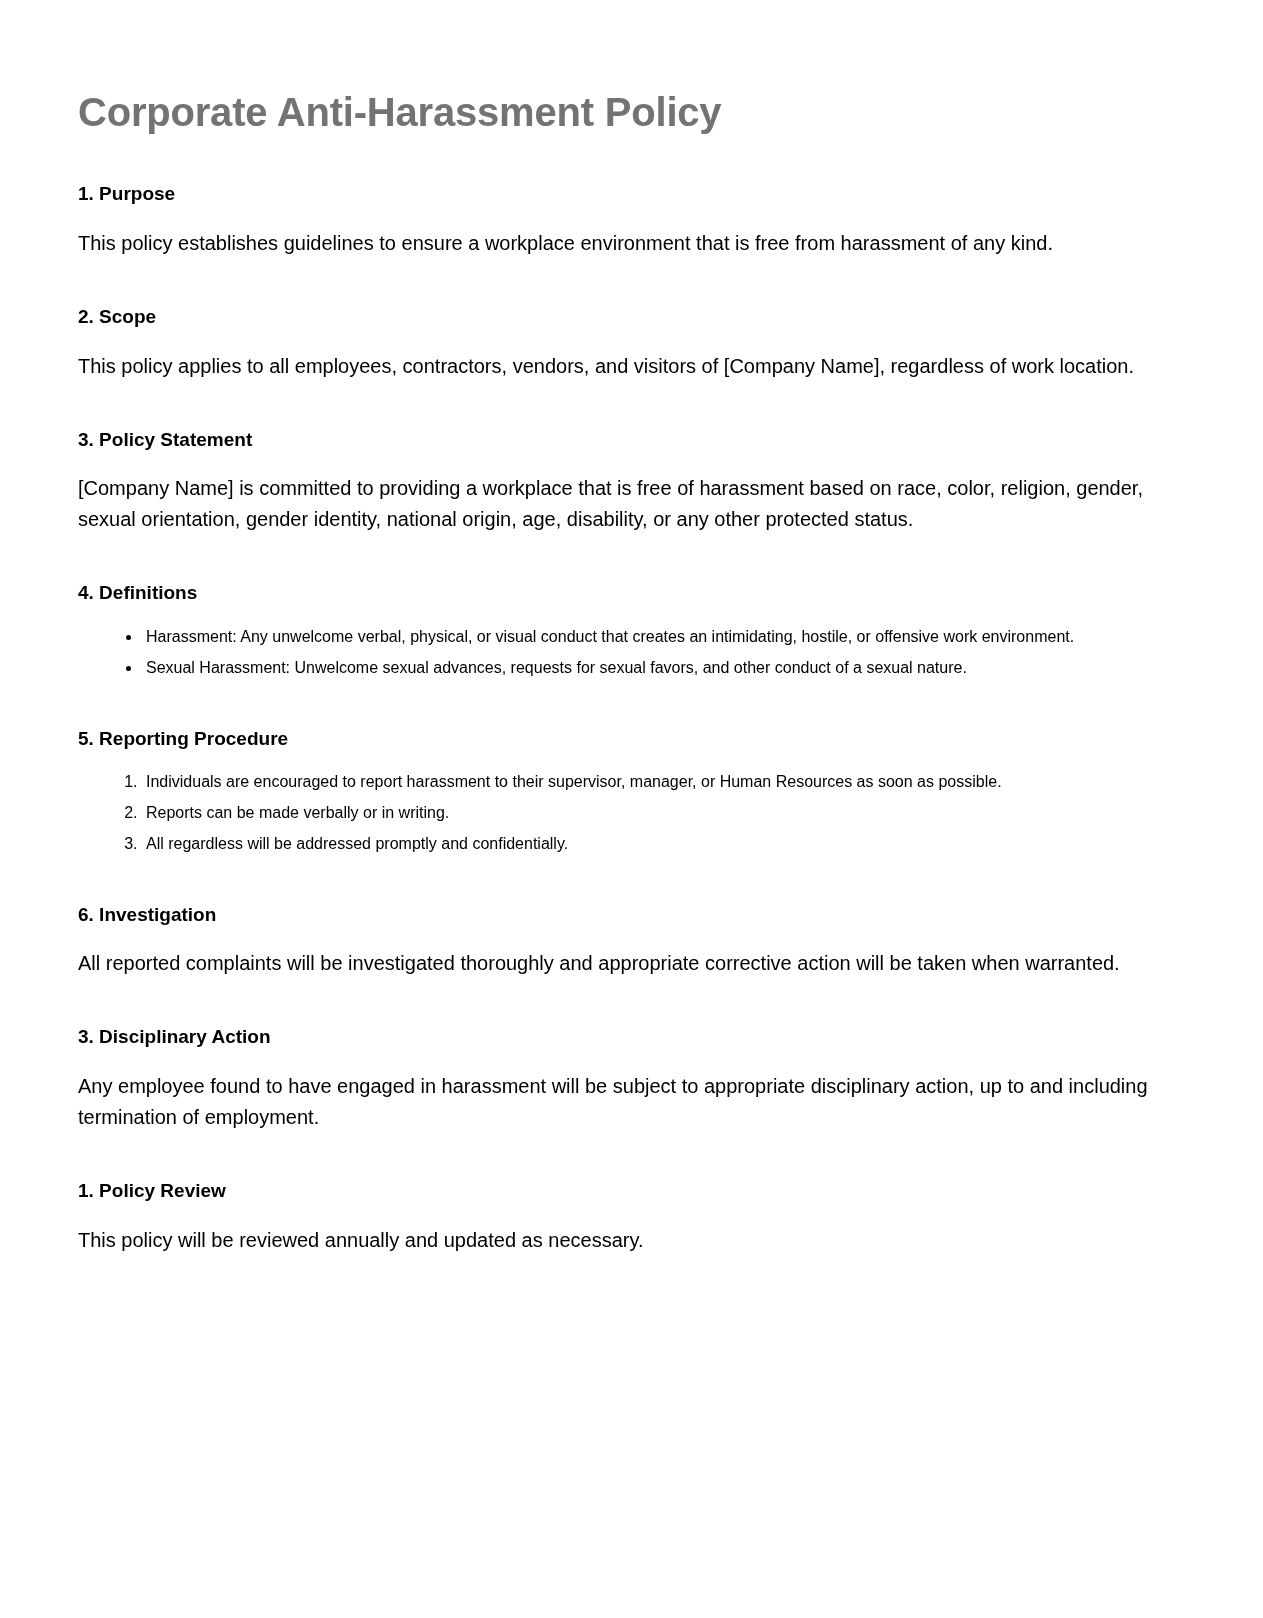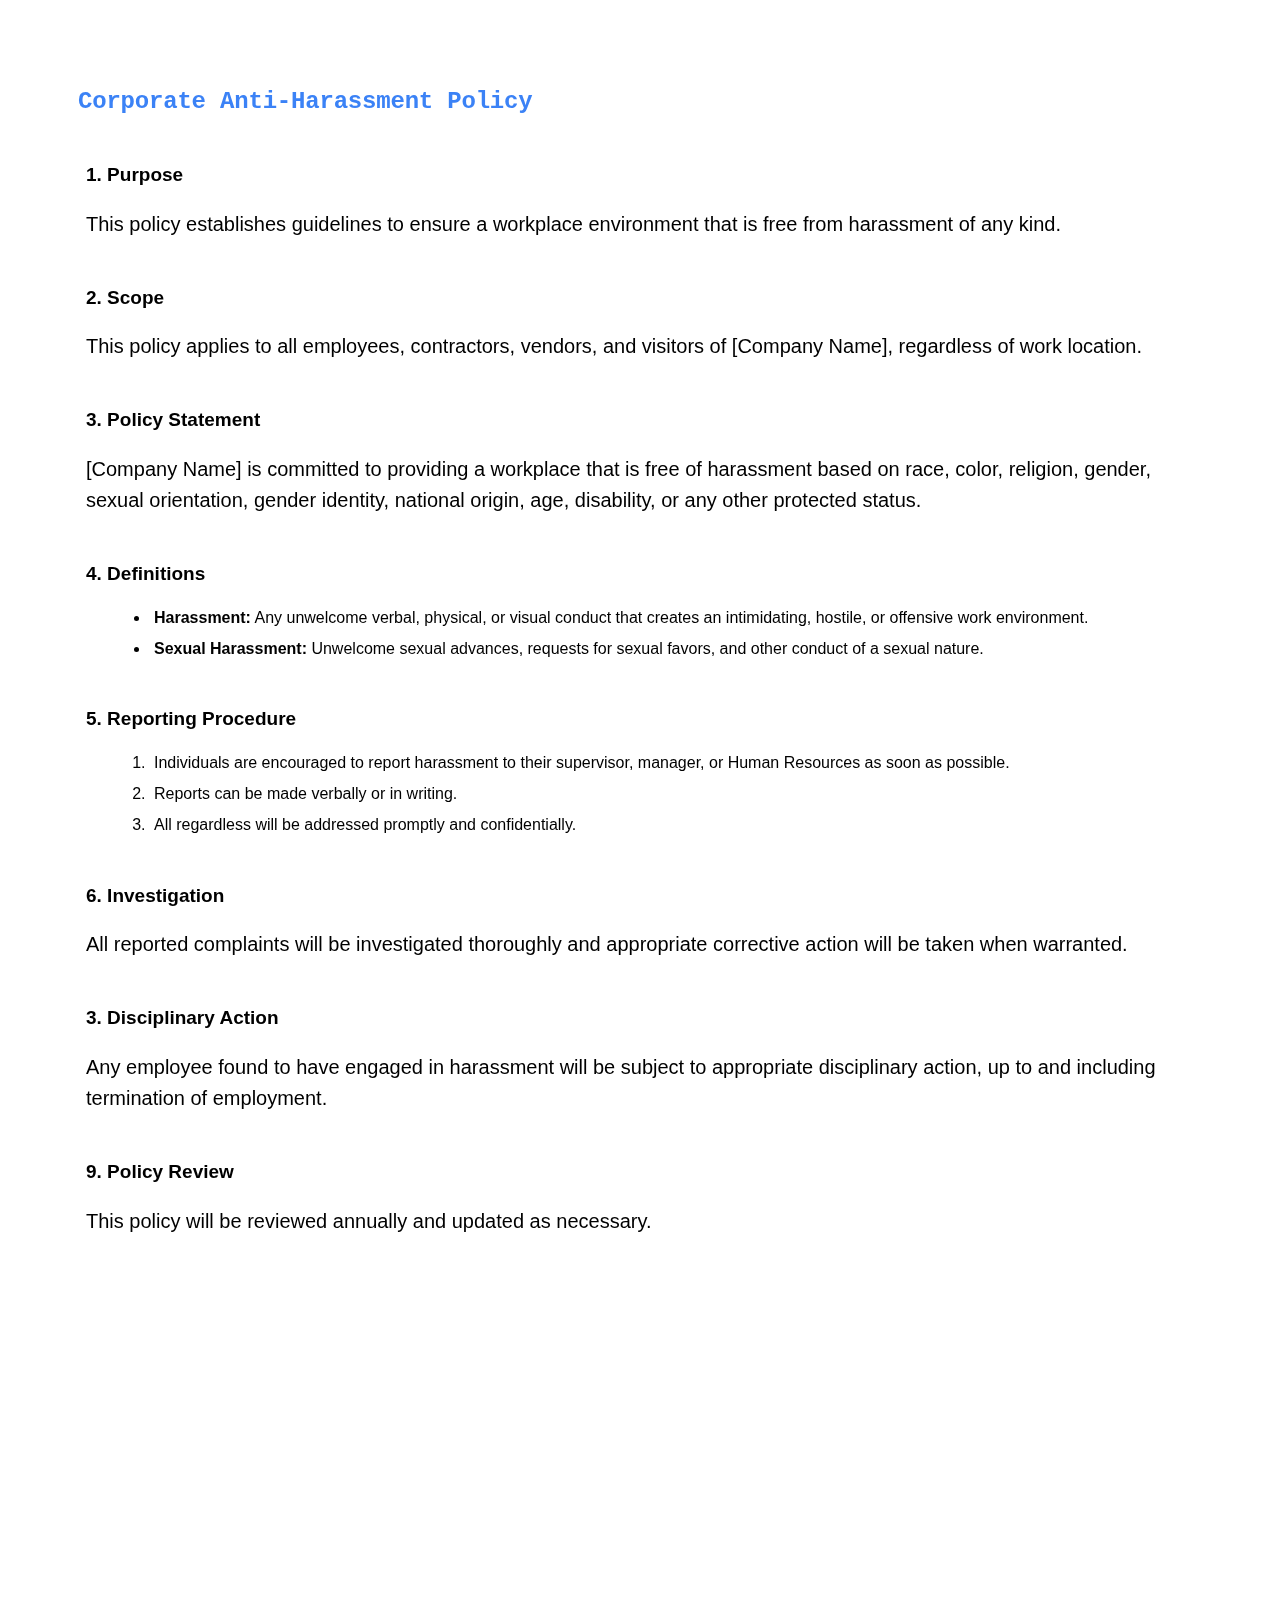--- a/index.html
+++ b/index.html
@@ -16,30 +16,29 @@
     -webkit-font-smoothing: antialiased;
   }
   .page {
     box-sizing: border-box;
     width: 1263px;
     min-height: 1618px;
     padding: 64px 80px 40px 78px;
     background: #ffffff;
   }
   .doc-title {
-    font-size: 24px;
+    font-size: 40px;
     font-weight: bold;
     line-height: 1.2;
     margin: 24px 0 0 0;
     letter-spacing: -0.2px;
-    color: #3b82f6;
-    font-family: Liberation Mono, monospace;
+    color: #737373;
   }
   .section {
-    margin: 8px;
+    margin: 0;
   }
   .section-heading {
     font-size: 19px;
     font-weight: bold;
     line-height: 1.25;
     margin: 46px 0 0 0;
     color: #000000;
   }
   .body-text {
     font-size: 20px;
@@ -73,21 +72,21 @@
   ol.proc-list li {
     font-size: 16px;
     line-height: 1.55;
     margin: 0 0 6px 0;
     padding-left: 4px;
   }
   ol.proc-list li:last-child {
     margin-bottom: 0;
   }
   .term {
-    font-weight: bold;
+    font-weight: normal;
   }
   .term-rest {
     font-weight: normal;
   }
 </style>
 </head>
 <body>
 
 <div class="page">
 
@@ -130,17 +129,17 @@
     <p class="body-text">All reported complaints will be investigated thoroughly and appropriate corrective action will be taken when warranted.</p>
   </section>
 
 
   <section class="section">
     <h2 class="section-heading">3. Disciplinary Action</h2>
     <p class="body-text">Any employee found to have engaged in harassment will be subject to appropriate disciplinary action, up to and including termination of employment.</p>
   </section>
 
   <section class="section">
-    <h2 class="section-heading">9. Policy Review</h2>
+    <h2 class="section-heading">1. Policy Review</h2>
     <p class="body-text">This policy will be reviewed annually and updated as necessary.</p>
   </section>
 
 </div>
 
 </body></html>

